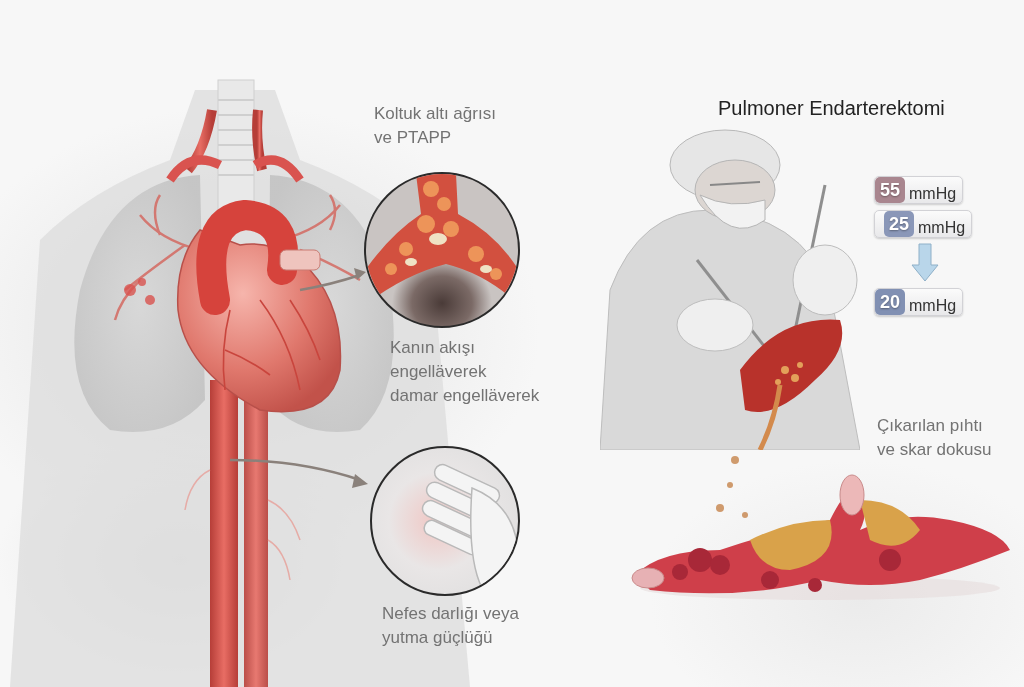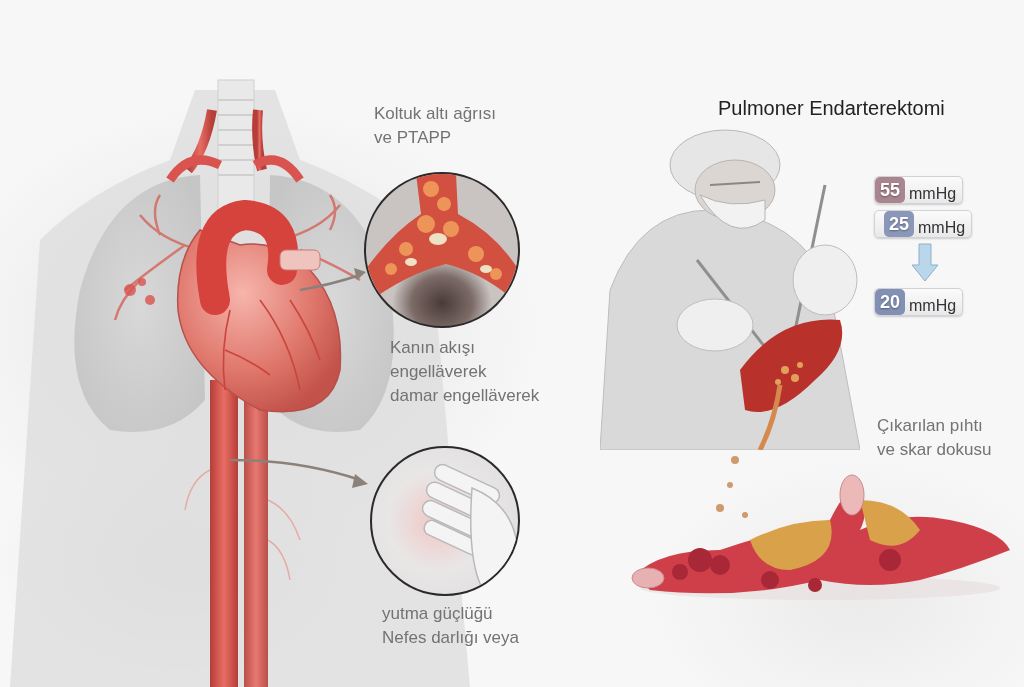--- a/index.html
+++ b/index.html
@@ -152,22 +152,22 @@
 <div class="label" style="left:374px;top:102px;">
   <div>Koltuk altı ağrısı</div>
   <div>ve PTAPP</div>
 </div>
 <div class="label" style="left:390px;top:336px;">
   <div>Kanın akışı</div>
   <div>engelläverek</div>
   <div>damar engelläverek</div>
 </div>
 <div class="label" style="left:382px;top:602px;">
+  <div>Nefes darlığı veya</div>
   <div>yutma güçlüğü</div>
-  <div>Nefes darlığı veya</div>
 </div>
 
 <div class="title" style="left:694px;top:97px;margin-left:24px;">Pulmoner Endarterektomi</div>
 
 <div class="abs" style="left:600px;top:120px;width:260px;height:330px;">
   <svg width="260" height="330">
 
     <path d="M10,170 Q40,90 110,90 Q200,95 230,170 L260,330 L0,330 Z" fill="#d9d9d9" stroke="#bdbdbd"></path>
 
     <ellipse cx="125" cy="45" rx="55" ry="35" fill="#e6e6e6" stroke="#b8b8b8"></ellipse>

